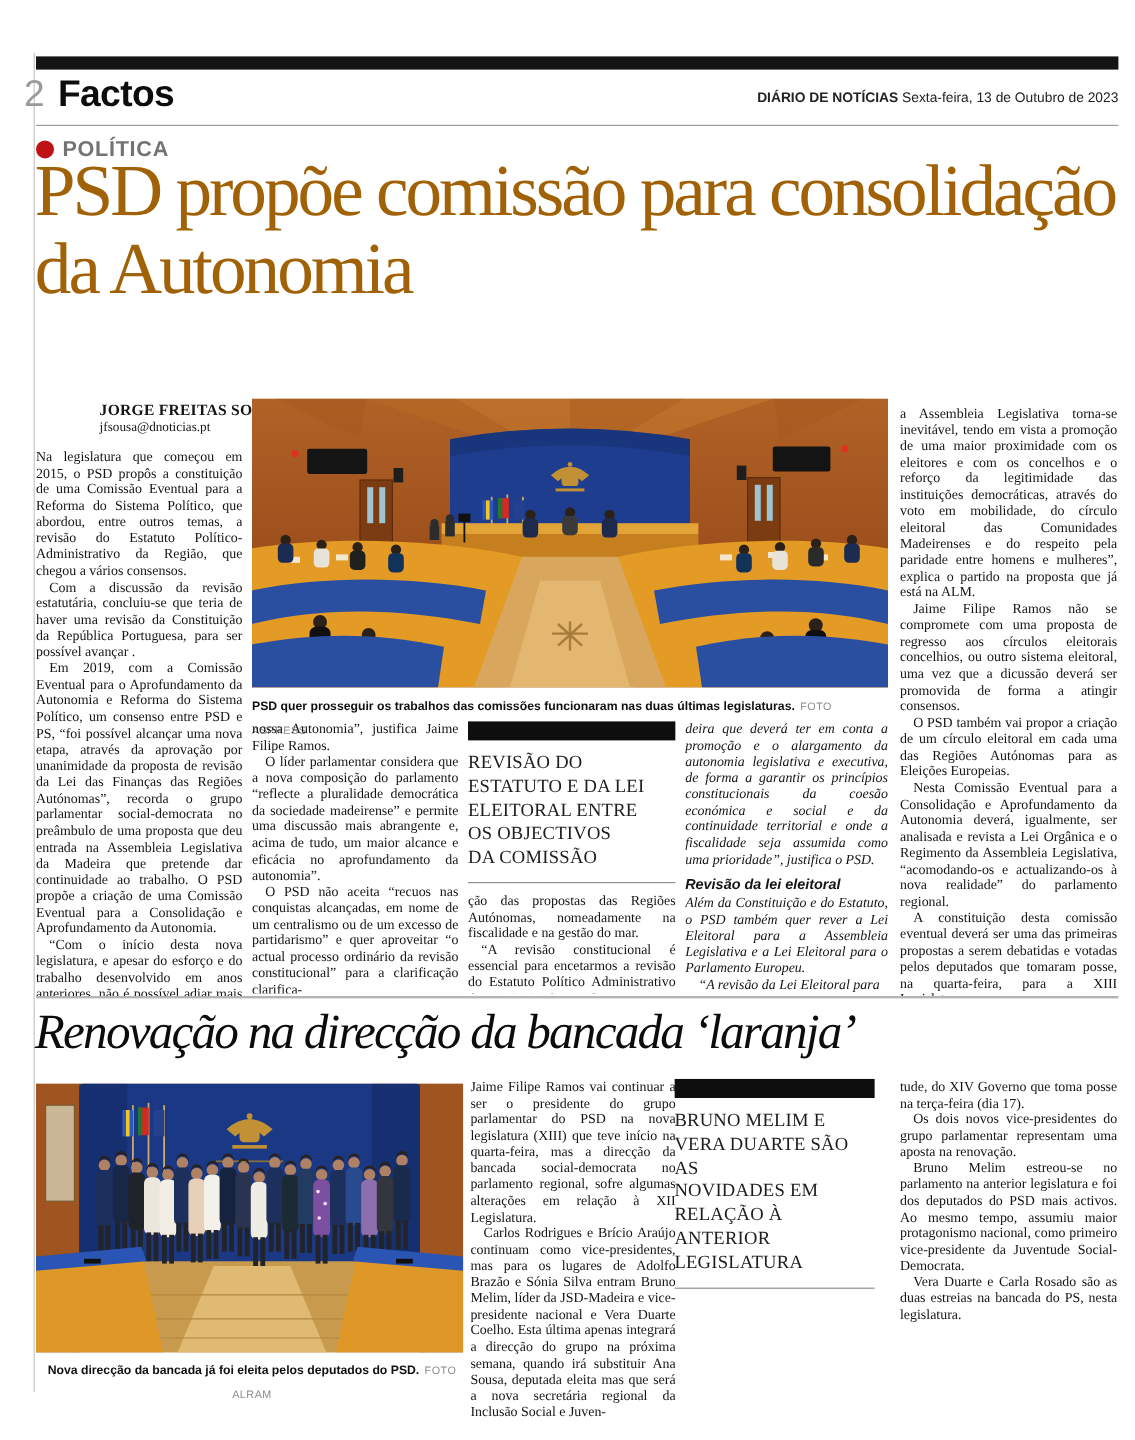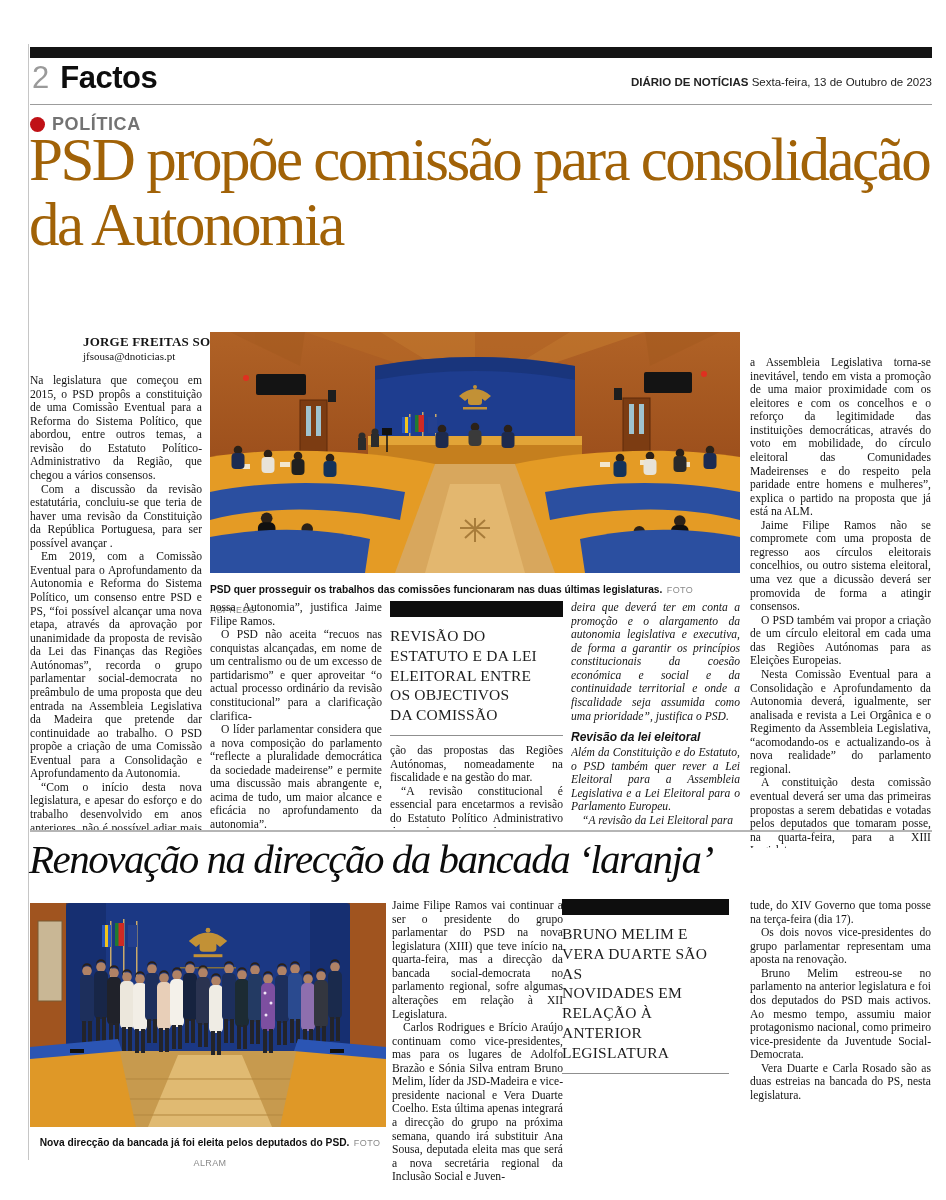--- a/index.html
+++ b/index.html
@@ -2,21 +2,21 @@
 <html lang="pt"><head>
 <meta charset="utf-8">
 <style>
   html,body{margin:0;padding:0;background:#ffffff;}
   .page{position:relative;width:946px;height:1200px;background:#fff;overflow:hidden;
         font-family:"Liberation Serif",serif;color:#151515;}
   .edge{position:absolute;left:28px;top:44px;width:1px;height:1116px;background:#c6c6c6;}
 
   
   .topbar{position:absolute;left:30px;top:47px;width:902px;height:11px;background:#141414;}
-  .brand{position:absolute;left:32px;top:62px;font-family:"Liberation Sans",sans-serif;font-size:31px;line-height:1;}
+  .brand{position:absolute;left:20px;top:62px;font-family:"Liberation Sans",sans-serif;font-size:31px;line-height:1;}
   .pagenum{color:#9a9a9a;font-weight:400;margin-right:11px;}
   .section-name{font-weight:700;letter-spacing:-0.5px;color:#0d0d0d;}
   .masthead{position:absolute;right:14px;top:76px;font-family:"Liberation Sans",sans-serif;font-size:11.5px;color:#222;}
   .masthead .mh-bold{font-weight:700;padding-left:36px;}
   .header-rule{position:absolute;left:30px;top:104px;width:902px;border-top:1px solid #9c9c9c;}
   .category{position:absolute;left:30px;top:114px;display:flex;align-items:center;gap:7px;
             font-family:"Liberation Sans",sans-serif;font-size:18px;font-weight:600;letter-spacing:0.6px;color:#737373;}
   .dot{width:15px;height:15px;border-radius:50%;background:#c01116;flex:0 0 auto;}
 
   
@@ -200,22 +200,22 @@
       </g>
     </svg>
   </figure>
   <div class="caption" style="left:210px;top:578px;width:530px;">
     <span class="cap-bold">PSD quer prosseguir os trabalhos das comissões funcionaram nas duas últimas legislaturas.</span>
     <span class="cap-credit">FOTO ASPRESS</span>
   </div>
 
   <section class="col" style="left:210px;top:601px;width:172px;height:227px;">
     <p>nossa Autonomia”, justifica Jaime Filipe Ramos.</p>
+    <p class="ind">O líder parlamentar considera que a nova composição do parlamento “reflecte a pluralidade democrática da sociedade madeirense” e permite uma  discussão mais abrangente e, acima de tudo, um maior alcance e eficácia no aprofundamento da autonomia”.</p>
     <p class="ind">O PSD não aceita “recuos nas conquistas alcançadas, em nome de um centralismo ou de um excesso de partidarismo” e quer aproveitar “o actual processo ordinário da revisão constitucional” para a clarificação  clarifica-</p>
-    <p class="ind">O líder parlamentar considera que a nova composição do parlamento “reflecte a pluralidade democrática da sociedade madeirense” e permite uma  discussão mais abrangente e, acima de tudo, um maior alcance e eficácia no aprofundamento da autonomia”.</p>
   </section>
 
   <section class="col" style="left:390px;top:601px;width:173px;height:227px;">
     <aside>
       <div class="pq-bar"></div>
       <div class="pq-text">
         <div>REVISÃO DO</div>
         <div>ESTATUTO E DA LEI</div>
         <div>ELEITORAL ENTRE</div>
         <div>OS OBJECTIVOS</div>
@@ -227,21 +227,21 @@
     <p class="ind">“A revisão constitucional é essencial para encetarmos a revisão do Estatuto Político Administrativo da Região Autónoma da Ma-</p>
   </section>
 
   <section class="col" style="left:571px;top:601px;width:169px;height:227px;font-style:italic;">
     <p>deira que deverá ter em conta a promoção e o alargamento da autonomia legislativa e executiva, de forma a garantir os princípios constitucionais da coesão económica e social e da continuidade territorial e onde a fiscalidade seja assumida como uma prioridade”, justifica o PSD.</p>
     <h3 class="subhead">Revisão da lei eleitoral</h3>
     <p>Além da Constituição e do Estatuto, o PSD também quer rever a Lei Eleitoral para a Assembleia Legislativa e a Lei Eleitoral para o Parlamento Europeu.</p>
     <p class="ind">“A revisão da Lei Eleitoral para</p>
   </section>
 
-  <section class="col" style="left:750px;top:356px;width:181px;height:492px;">
+  <section class="col" style="left:750px;top:338px;width:181px;height:492px;">
     <p>a Assembleia Legislativa torna-se inevitável, tendo em vista a promoção de uma maior proximidade com os eleitores e com os concelhos e o reforço da legitimidade das instituições democráticas, através do voto em mobilidade, do círculo eleitoral das Comunidades Madeirenses e do respeito pela paridade entre homens e mulheres”, explica o partido na proposta que já está na ALM.</p>
     <p class="ind">Jaime Filipe Ramos não se compromete com uma proposta de regresso aos círculos eleitorais concelhios, ou outro sistema eleitoral, uma vez que a dicussão deverá ser promovida de forma a atingir consensos.</p>
     <p class="ind">O PSD também vai propor a criação de um círculo eleitoral em cada uma das Regiões Autónomas para as Eleições Europeias.</p>
     <p class="ind">Nesta Comissão Eventual para a Consolidação e Aprofundamento da Autonomia deverá, igualmente, ser analisada e revista a Lei Orgânica e o Regimento da Assembleia Legislativa, “acomodando-os e actualizando-os à nova realidade” do parlamento regional.</p>
     <p class="ind">A constituição desta comissão eventual deverá ser uma das primeiras propostas a serem debatidas e votadas pelos deputados que tomaram posse, na quarta-feira, para a XIII Legislatura.</p>
   </section>
 
   <div class="divider"></div>
   <h2 class="headline2">Renovação na direcção da bancada ‘laranja’</h2>
 

